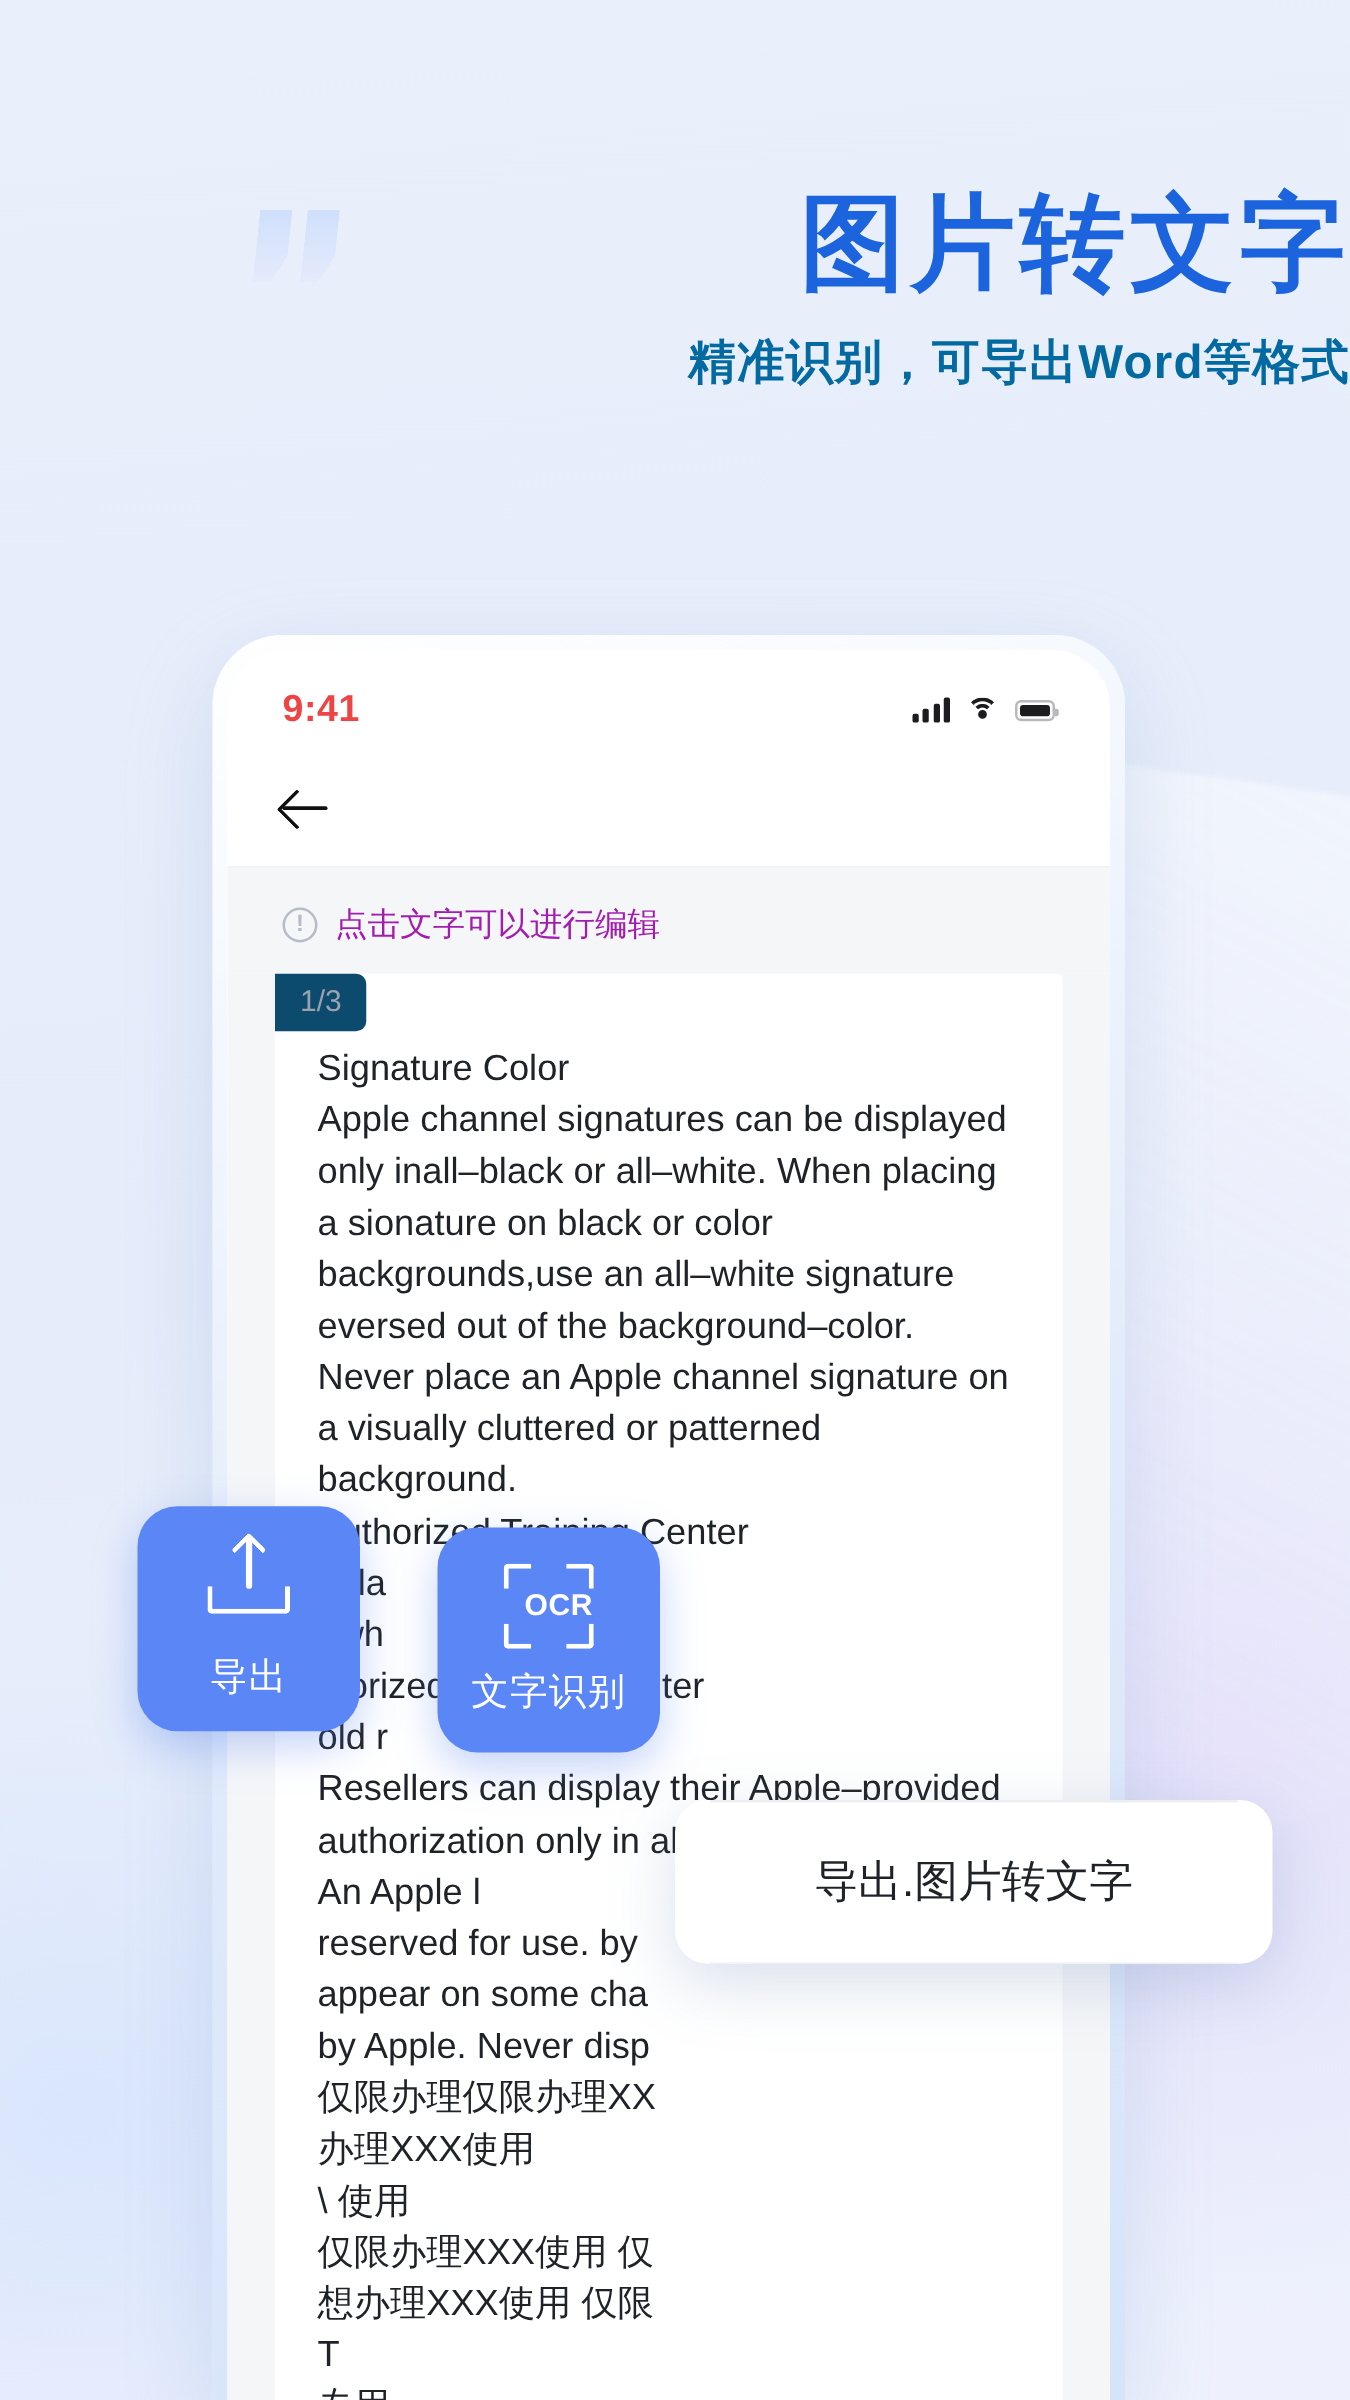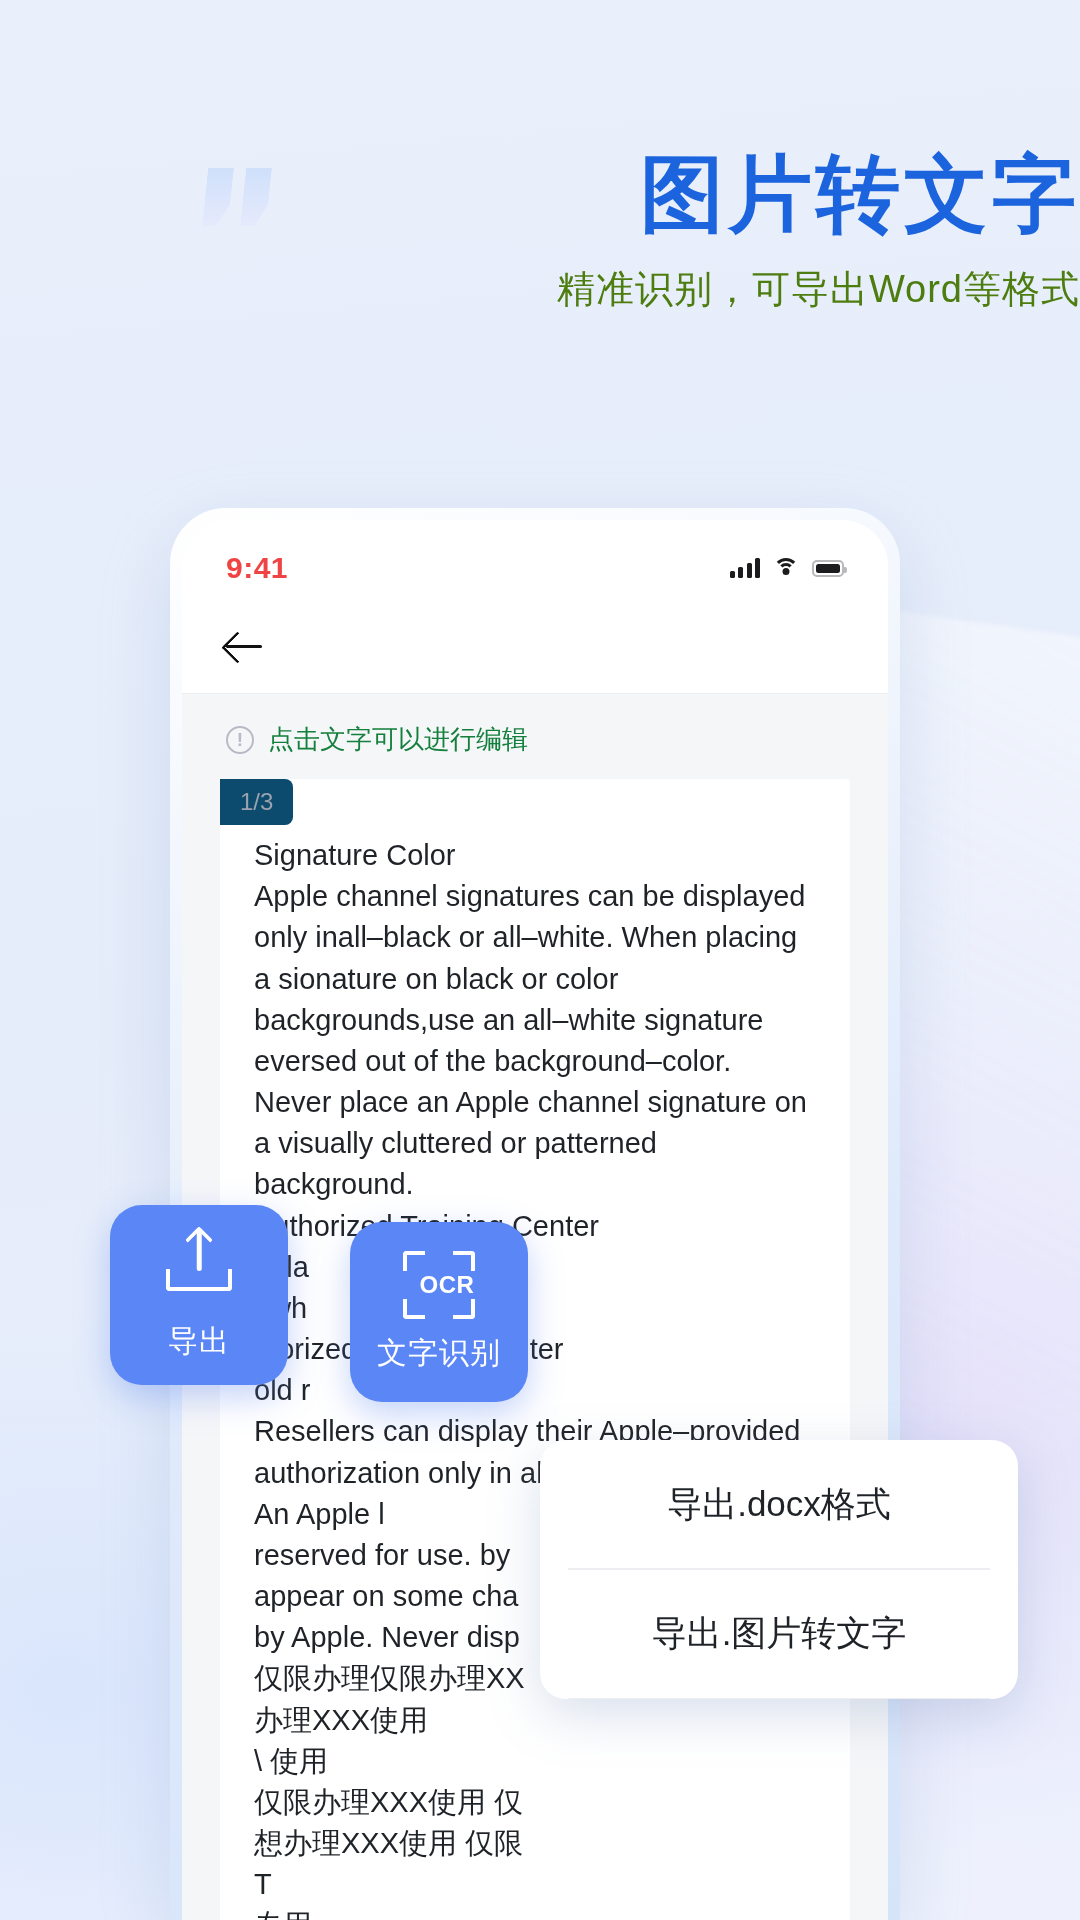--- a/index.html
+++ b/index.html
@@ -35,21 +35,21 @@
     display:inline-block; width:26px; height:58px; margin-right:12px;
     background:linear-gradient(180deg,#cfe0fb,#e6eafc);
     clip-path:polygon(0 0,100% 0,100% 62%,55% 100%,0 100%);
     transform:skewX(-6deg);
   }
   h1.title{
     font-size:84px; font-weight:700; color:#1b64dd;
     letter-spacing:4px; line-height:1.05; position:relative; z-index:2;
   }
   .subtitle{
-    margin-top:26px; font-size:38px; color:#4d7c0f; letter-spacing:1px; font-weight:400;
+    margin-top:26px; font-size:38px; color:#0369a1; letter-spacing:1px; font-weight:700;
   }
 
   
   #phone{
     position:absolute; left:170px; top:508px; width:730px; height:1412px;
     border-radius:56px 56px 0 0;
     background:linear-gradient(160deg,#ffffff 0%,#dfeafb 55%,#d6e4fa 100%);
     padding:12px 12px 0 12px;
     box-shadow:0 24px 70px rgba(120,150,200,.22);
   }
@@ -99,21 +99,21 @@
   
   #hint{
     display:flex; align-items:center; gap:14px;
     padding:28px 44px 22px 44px; background:#f5f6f8;
   }
   .info-icon{
     width:28px;height:28px;border:2px solid #b6bcc6;border-radius:50%;
     display:flex;align-items:center;justify-content:center;
     font-size:19px;color:#b6bcc6;font-weight:700;line-height:1;
   }
-  #hint .txt{ font-size:26px;color:#15803d;text-align:center;}
+  #hint .txt{ font-size:26px;color:#a21caf;text-align:center;}
 
   
   #docwrap{ background:#f5f6f8; padding:0 38px 0 38px; height:100%;}
   #doc{
     background:#fff; border-radius:4px; padding:0 0 40px 0; position:relative; height:100%;
   }
   .pagebadge{
     display:inline-block; background:#0c4a6e; color:#9aa2ad;
     font-size:24px; padding:9px 20px; border-radius:0 8px 8px 0; margin-bottom:6px;
   }
@@ -241,17 +241,16 @@
     <i class="tl"></i>
       <i class="tr"></i>
       <i class="bl"></i>
       <i class="br"></i>
     <span class="txt">OCR</span>
   </span>
   <span class="label">文字识别</span>
 </div>
 
 <div id="export-menu">
-  <div class="menu-item">导出.docx格式</div>
   <div class="menu-sep"></div>
   <div class="menu-item">导出.图片转文字</div>
   <div class="menu-sep"></div>
 </div>
 
 </body></html>

